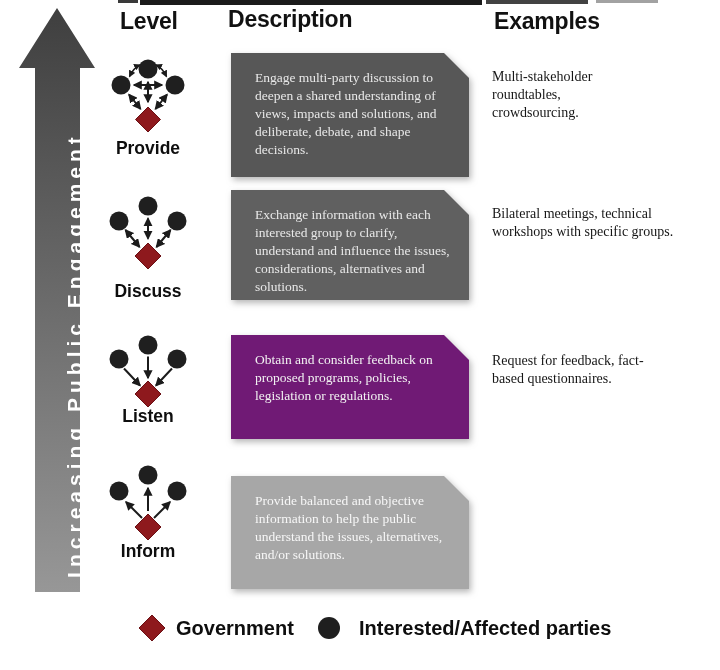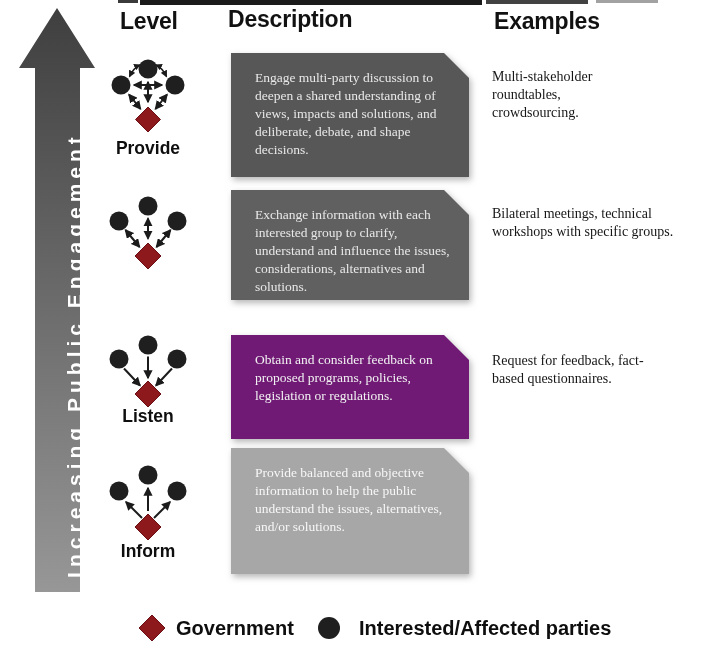--- a/index.html
+++ b/index.html
@@ -95,20 +95,21 @@
 
   <svg class="icon" style="top:194px;" viewBox="0 0 100 82">
     <line x1="50" y1="24.5" x2="50" y2="44.5" stroke="#1b1b1b" stroke-width="2" marker-start="url(#ah)" marker-end="url(#ah)"></line>
     <line x1="27.5" y1="36" x2="41.5" y2="53" stroke="#1b1b1b" stroke-width="2" marker-start="url(#ah)" marker-end="url(#ah)"></line>
     <line x1="72.5" y1="36" x2="58.5" y2="53" stroke="#1b1b1b" stroke-width="2" marker-start="url(#ah)" marker-end="url(#ah)"></line>
     <circle cx="50" cy="12" r="9.5" fill="#1f1f1f"></circle>
     <circle cx="21" cy="27" r="9.5" fill="#1f1f1f"></circle>
     <circle cx="79" cy="27" r="9.5" fill="#1f1f1f"></circle>
     <path d="M50 49 L63 62 L50 75 L37 62 Z" fill="#8e191d" stroke="#6b1014" stroke-width="1"></path>
   </svg>
+  <div class="level-label" style="top:281px;">Discuss</div>
   <div class="desc-wrap" style="top:190px;height:110px;">
     <div class="desc-box" style="background: rgb(96, 96, 96); color: rgb(232, 232, 232);">Exchange information with each interested group to clarify, understand  and influence the issues, considerations, alternatives and solutions.</div>
   </div>
   <div class="examples-text" style="top:205px;width:190px;">Bilateral meetings, technical workshops with specific groups.</div>
 
   <svg class="icon" style="top:333px;" viewBox="0 0 100 82">
     <line x1="50" y1="23.5" x2="50" y2="45" stroke="#1b1b1b" stroke-width="2" marker-end="url(#ah)"></line>
     <line x1="26" y1="35.5" x2="42" y2="52.5" stroke="#1b1b1b" stroke-width="2" marker-end="url(#ah)"></line>
     <line x1="74" y1="35.5" x2="58" y2="52.5" stroke="#1b1b1b" stroke-width="2" marker-end="url(#ah)"></line>
     <circle cx="50" cy="12" r="9.5" fill="#1f1f1f"></circle>
@@ -125,21 +126,21 @@
   <svg class="icon" style="top:464px;" viewBox="0 0 100 82">
     <line x1="50" y1="47" x2="50" y2="24" stroke="#1b1b1b" stroke-width="2" marker-end="url(#ah)"></line>
     <line x1="44" y1="54" x2="28" y2="38" stroke="#1b1b1b" stroke-width="2" marker-end="url(#ah)"></line>
     <line x1="56" y1="54" x2="72" y2="38" stroke="#1b1b1b" stroke-width="2" marker-end="url(#ah)"></line>
     <circle cx="50" cy="11" r="9.5" fill="#1f1f1f"></circle>
     <circle cx="21" cy="27" r="9.5" fill="#1f1f1f"></circle>
     <circle cx="79" cy="27" r="9.5" fill="#1f1f1f"></circle>
     <path d="M50 50 L63 63 L50 76 L37 63 Z" fill="#8e191d" stroke="#6b1014" stroke-width="1"></path>
   </svg>
   <div class="level-label" style="top:541px;">Inform</div>
-  <div class="desc-wrap" style="top:448px;height:126px;">
+  <div class="desc-wrap" style="top:476px;height:113px;">
     <div class="desc-box" style="background: rgb(167, 167, 167); color: rgb(247, 247, 247);">Provide balanced and objective information to help the public understand the issues, alternatives, and/or solutions.</div>
   </div>
 
   <svg style="position:absolute;left:137px;top:613px;" width="30" height="30" viewBox="0 0 30 30">
     <path d="M15 2 L28 15 L15 28 L2 15 Z" fill="#8e191d" stroke="#6b1014" stroke-width="1"></path>
   </svg>
   <div class="legend-label" style="left:176px;">Government</div>
 
   <svg style="position:absolute;left:317px;top:616px;" width="24" height="24" viewBox="0 0 24 24">
     <circle cx="12" cy="12" r="11" fill="#1f1f1f"></circle>

